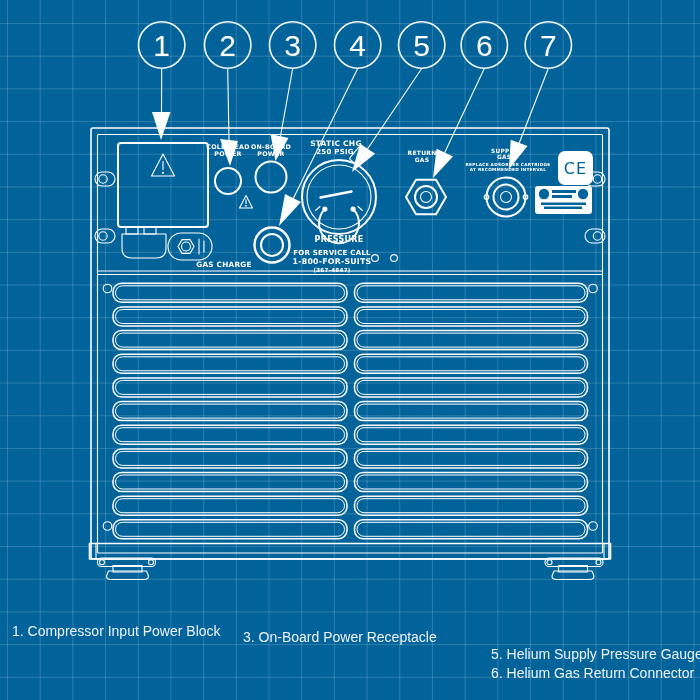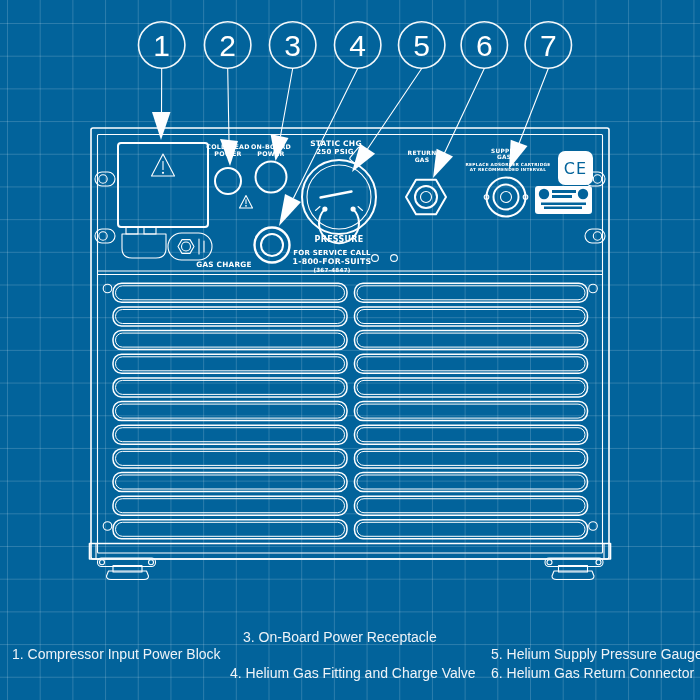--- a/index.html
+++ b/index.html
@@ -241,20 +241,19 @@
         <circle class="ln thin" cx="549.5" cy="562.2" r="2.5"></circle>
         <circle class="ln thin" cx="598.5" cy="562.2" r="2.5"></circle>
         <rect class="ln thin" x="558.5" y="565.5" width="29" height="6.5"></rect>
         <path class="ln thin" d="M554,571 L592,571 L594,576 Q594,579.5 589.5,579.5 L556.5,579.5 Q552,579.5 552,576 Z"></path>
       </g>
     </g>
   </g>
 </svg>
 
 <div class="legend">
-  <div class="lg-item" style="left:12px;  top:647px;text-align:center;">1. Compressor Input Power Block</div>
+  <div class="lg-item" style="left:12px;  top:624px;text-align:center;">1. Compressor Input Power Block</div>
   <div class="lg-item" style="left:230px; top:630px;margin-left:13px;">3. On-Board Power Receptacle</div>
-  <div class="lg-item" style="left:230px; top:666px;">4. Helium Gas Fitting and Charge Valve</div>
   <div class="lg-item" style="left:491px; top:647px;">5. Helium Supply Pressure Gauge</div>
   <div class="lg-item" style="left:491px; top:666px;text-align:right;">6. Helium Gas Return Connector</div>
 </div>
 
 </div>
 
 </body></html>

